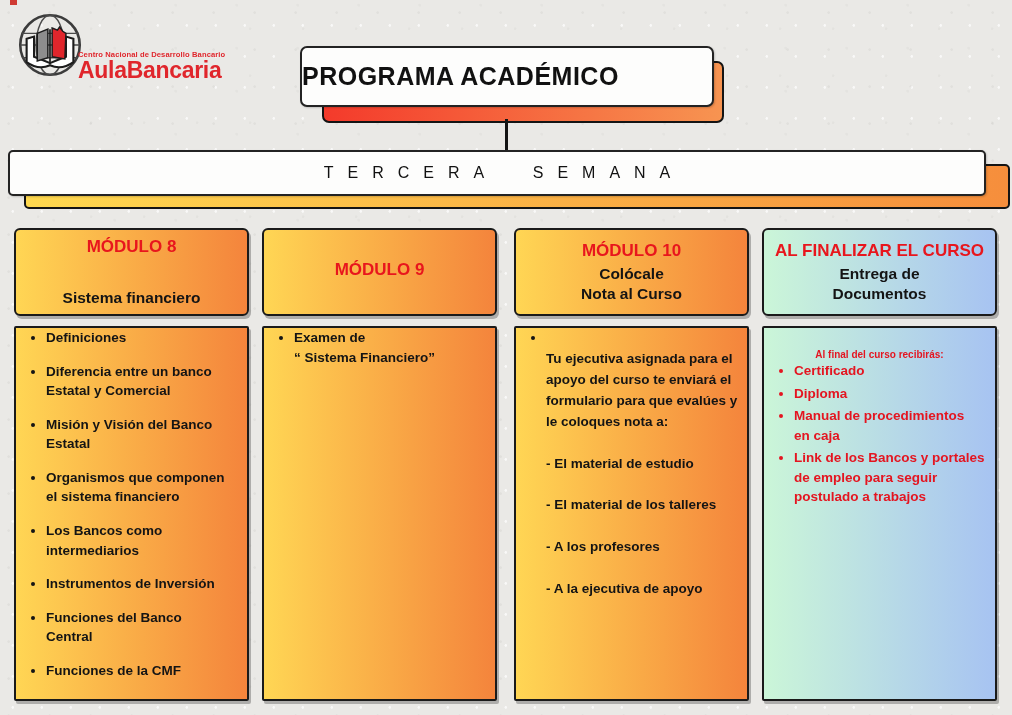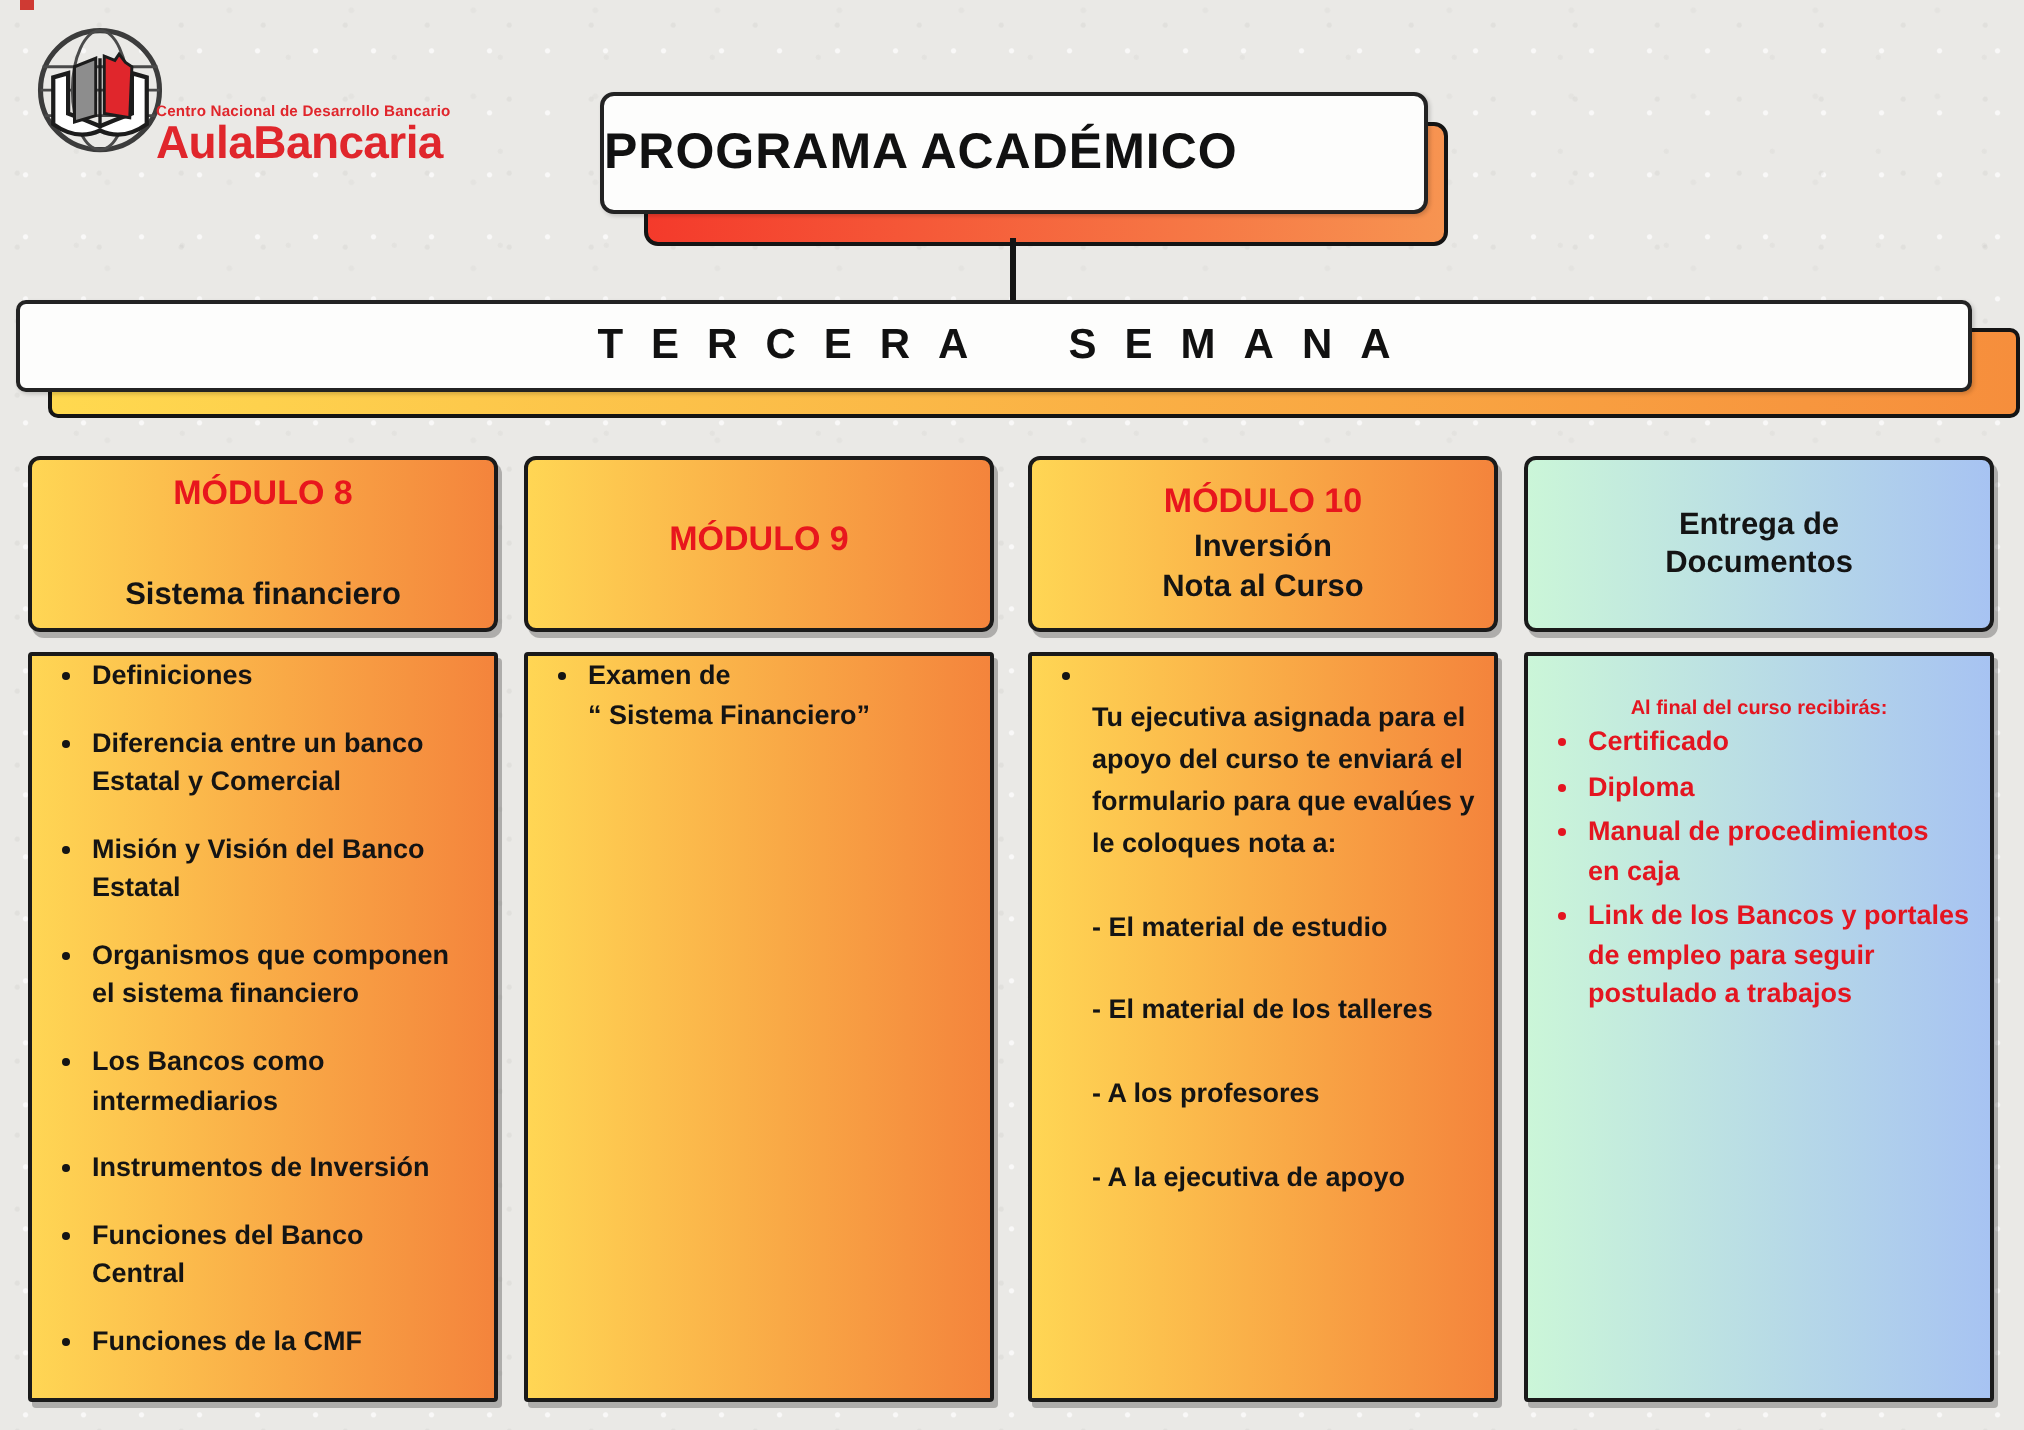--- a/index.html
+++ b/index.html
@@ -29,21 +29,21 @@
   .title-card{left:300px;top:46px;width:410px;height:57px;background:#fdfdfc;border:2px solid #232323;border-radius:7px;
     display:flex;align-items:center;justify-content:flex-start;box-shadow:1px 1px 2px rgba(0,0,0,0.18);}
   .title-card span{font-size:25px;font-weight:bold;color:#111;letter-spacing:0.5px;}
   .connector{left:505px;top:119px;width:3px;height:34px;background:#141414;}
 
   
   .banner-shadow{left:24px;top:164px;width:982px;height:41px;border:2px solid #141414;border-radius:5px;
     background:linear-gradient(90deg,#ffd94f,#f68e3c);}
   .banner-card{left:8px;top:150px;width:974px;height:42px;background:#fdfdfc;border:2px solid #232323;border-radius:5px;
     display:flex;align-items:center;justify-content:center;box-shadow:1px 1px 2px rgba(0,0,0,0.18);}
-  .banner-card span{font-size:21px;font-weight:bold;color:#111;letter-spacing:14px;word-spacing:17px;padding-left:14px;}
+  .banner-card span{font-size:16px;font-weight:normal;color:#111;letter-spacing:14px;word-spacing:17px;padding-left:14px;}
 
   
   .hdr{top:228px;height:84px;width:231px;border:2.5px solid #1a1a1a;border-radius:6px;
     display:flex;flex-direction:column;align-items:center;justify-content:center;text-align:center;
     box-shadow:2px 3px 0 rgba(35,35,35,0.30);}
   .bdy{top:326px;height:371px;width:231px;border:2.5px solid #1a1a1a;border-radius:2px;
     box-shadow:2px 3px 0 rgba(35,35,35,0.30);box-sizing:content-box;}
   .grad-warm{background:linear-gradient(90deg,#ffd654 0%,#f9a946 55%,#f4843c 100%);}
   .grad-cool{background:linear-gradient(90deg,#cbf6d8,#a7c3f2);}
   .c1{left:14px;gap:28px;} .c2{left:262px;} .c3{left:514px;} .c4{left:762px;}
@@ -128,38 +128,39 @@
   </div>
   <div class="abs bdy grad-warm c2">
     <ul class="list-m9">
       <li>Examen de
 “ Sistema Financiero”</li>
     </ul>
   </div>
 
   <div class="abs hdr grad-warm c3">
     <span class="t">MÓDULO 10</span>
-    <span class="s">Inversión
+    <span class="s">Colócale
 Nota al Curso</span>
   </div>
   <div class="abs bdy grad-warm c3">
     <ul class="list-m10">
       <li>
         <span>Tu ejecutiva asignada para el apoyo del curso te enviará el formulario para que evalúes y le coloques nota a:</span>
         <span class="sub-lines">
           <div>- El material de estudio</div>
           <div>- El material de los talleres</div>
           <div>- A los profesores</div>
           <div>- A la ejecutiva de apoyo</div>
         </span>
       </li>
     </ul>
   </div>
 
   <div class="abs hdr grad-cool c4">
+    <span class="t">AL FINALIZAR EL CURSO</span>
     <span class="s">Entrega de
 Documentos</span>
   </div>
   <div class="abs bdy grad-cool c4 bdy-final">
     <span class="final-intro">Al final del curso recibirás:</span>
     <ul class="list-final">
       <li>Certificado</li>
       <li>Diploma</li>
       <li>Manual de procedimientos
 en caja</li>

